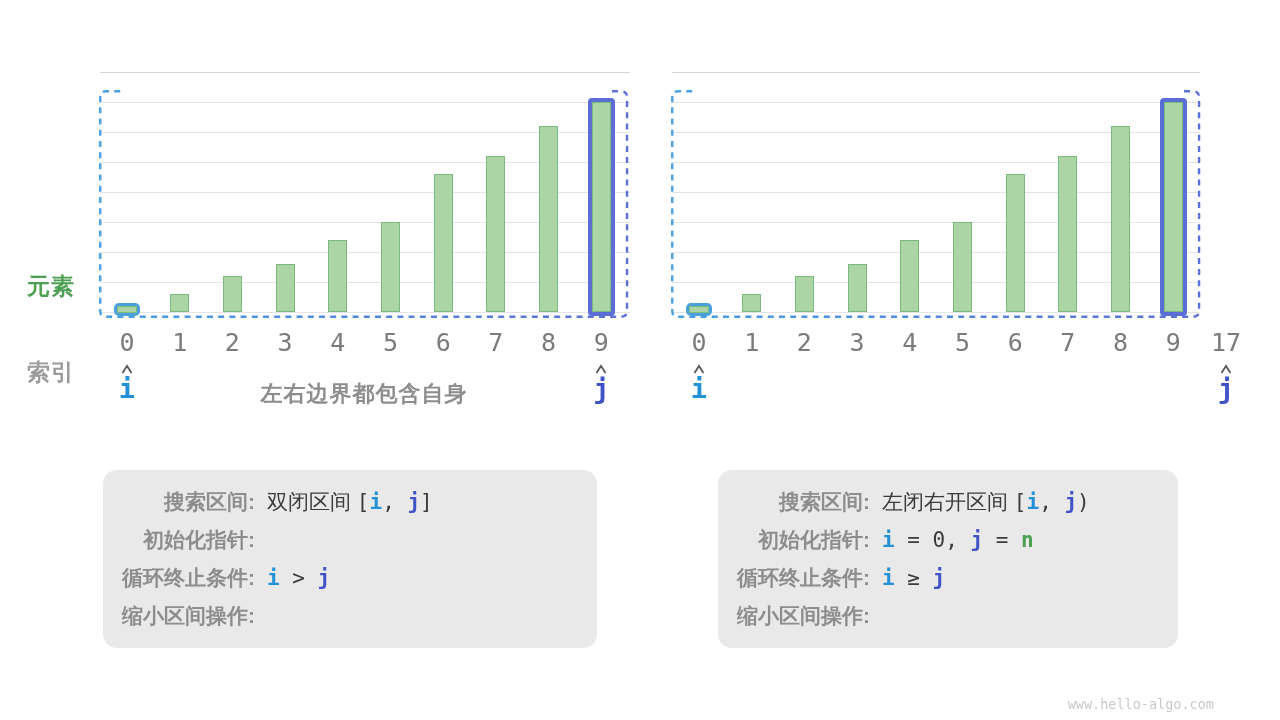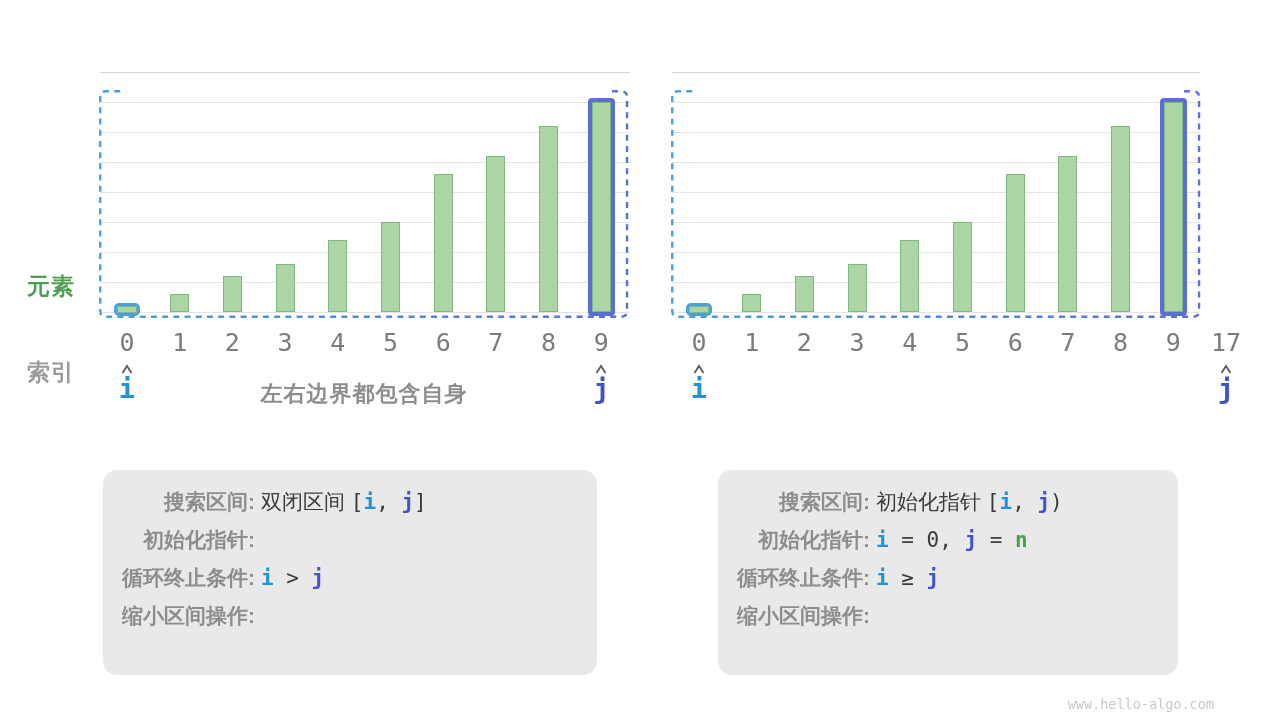--- a/index.html
+++ b/index.html
@@ -24,25 +24,25 @@
        font-family:"DejaVu Sans Mono","Liberation Mono",monospace;font-weight:bold;font-size:27px;}
   .ptr-i{color:var(--i);}
   .ptr-j{color:var(--j);}
   .ann{position:absolute;top:307px;transform:translateX(-50%);font-size:22px;font-weight:bold;
        color:var(--gray);white-space:nowrap;letter-spacing:1px;}
 
   .side-label{position:absolute;font-weight:bold;font-size:23px;letter-spacing:1px;}
   .side-el{left:27px;top:271px;color:var(--el_green);}
   .side-ix{left:27px;top:329px;color:var(--ix_gray);margin-top:28px;}
 
-  .infobox{position:absolute;top:470px;height:205px;background:var(--box_bg);border-radius:14px;
+  .infobox{position:absolute;top:470px;height:178px;background:var(--box_bg);border-radius:14px;
            box-sizing:border-box;padding-top:13px;}
   .row{display:flex;align-items:center;height:38px;white-space:pre;}
   .rlabel{flex:none;width:152px;text-align:right;font-weight:bold;font-size:21px;color:var(--gray);}
-  .rval{margin-left:6px;font-size:21px;color:var(--dark);}
+  .rval{margin-left:12px;font-size:21px;color:var(--dark);}
   .seg-plain{font-family:"Liberation Sans","DejaVu Sans",sans-serif;color:var(--dark);}
   .seg-code{font-family:"DejaVu Sans Mono","Liberation Mono",monospace;color:var(--dark);}
   .seg-i,.seg-j,.seg-n,.seg-m{font-family:"DejaVu Sans Mono","Liberation Mono",monospace;font-weight:bold;}
   .seg-i{color:var(--i);} .seg-j{color:var(--j);} .seg-n{color:var(--n);} .seg-m{color:var(--m);}
 
   .watermark{position:absolute;top:676px;right:66px;font-family:"DejaVu Sans Mono","Liberation Mono",monospace;
              font-size:13.5px;color:var(--wm);margin-top:20px;}
 </style>
 </head>
 <body>
@@ -162,20 +162,20 @@
       <span class="ptr ptr-j" style="left: 554px;">j</span>
     </div>
 
   <div class="infobox" style="left:103px;width:494px;">
       <div class="row"><span class="rlabel">搜索区间:</span><span class="rval"><span class="seg-plain">双闭区间 </span><span class="seg-code">[</span><span class="seg-i">i</span><span class="seg-code">, </span><span class="seg-j">j</span><span class="seg-code">]</span></span></div>
       <div class="row"><span class="rlabel">初始化指针:</span></div>
       <div class="row"><span class="rlabel">循环终止条件:</span><span class="rval"><span class="seg-i">i</span><span class="seg-code"> &gt; </span><span class="seg-j">j</span></span></div>
       <div class="row"><span class="rlabel">缩小区间操作:</span></div>
     </div>
   <div class="infobox" style="left:718px;width:460px;">
-      <div class="row"><span class="rlabel">搜索区间:</span><span class="rval"><span class="seg-plain">初始化指针 </span><span class="seg-code">[</span><span class="seg-i">i</span><span class="seg-code">, </span><span class="seg-j">j</span><span class="seg-code">)</span></span></div>
+      <div class="row"><span class="rlabel">搜索区间:</span><span class="rval"><span class="seg-plain">左闭右开区间 </span><span class="seg-code">[</span><span class="seg-i">i</span><span class="seg-code">, </span><span class="seg-j">j</span><span class="seg-code">)</span></span></div>
       <div class="row"><span class="rlabel">初始化指针:</span><span class="rval"><span class="seg-i">i</span><span class="seg-code"> = 0, </span><span class="seg-j">j</span><span class="seg-code"> = </span><span class="seg-n">n</span></span></div>
       <div class="row"><span class="rlabel">循环终止条件:</span><span class="rval"><span class="seg-i">i</span><span class="seg-code"> ≥ </span><span class="seg-j">j</span></span></div>
       <div class="row"><span class="rlabel">缩小区间操作:</span></div>
     </div>
 
   <div class="watermark">www.hello-algo.com</div>
 </div>
 
 </body></html>

